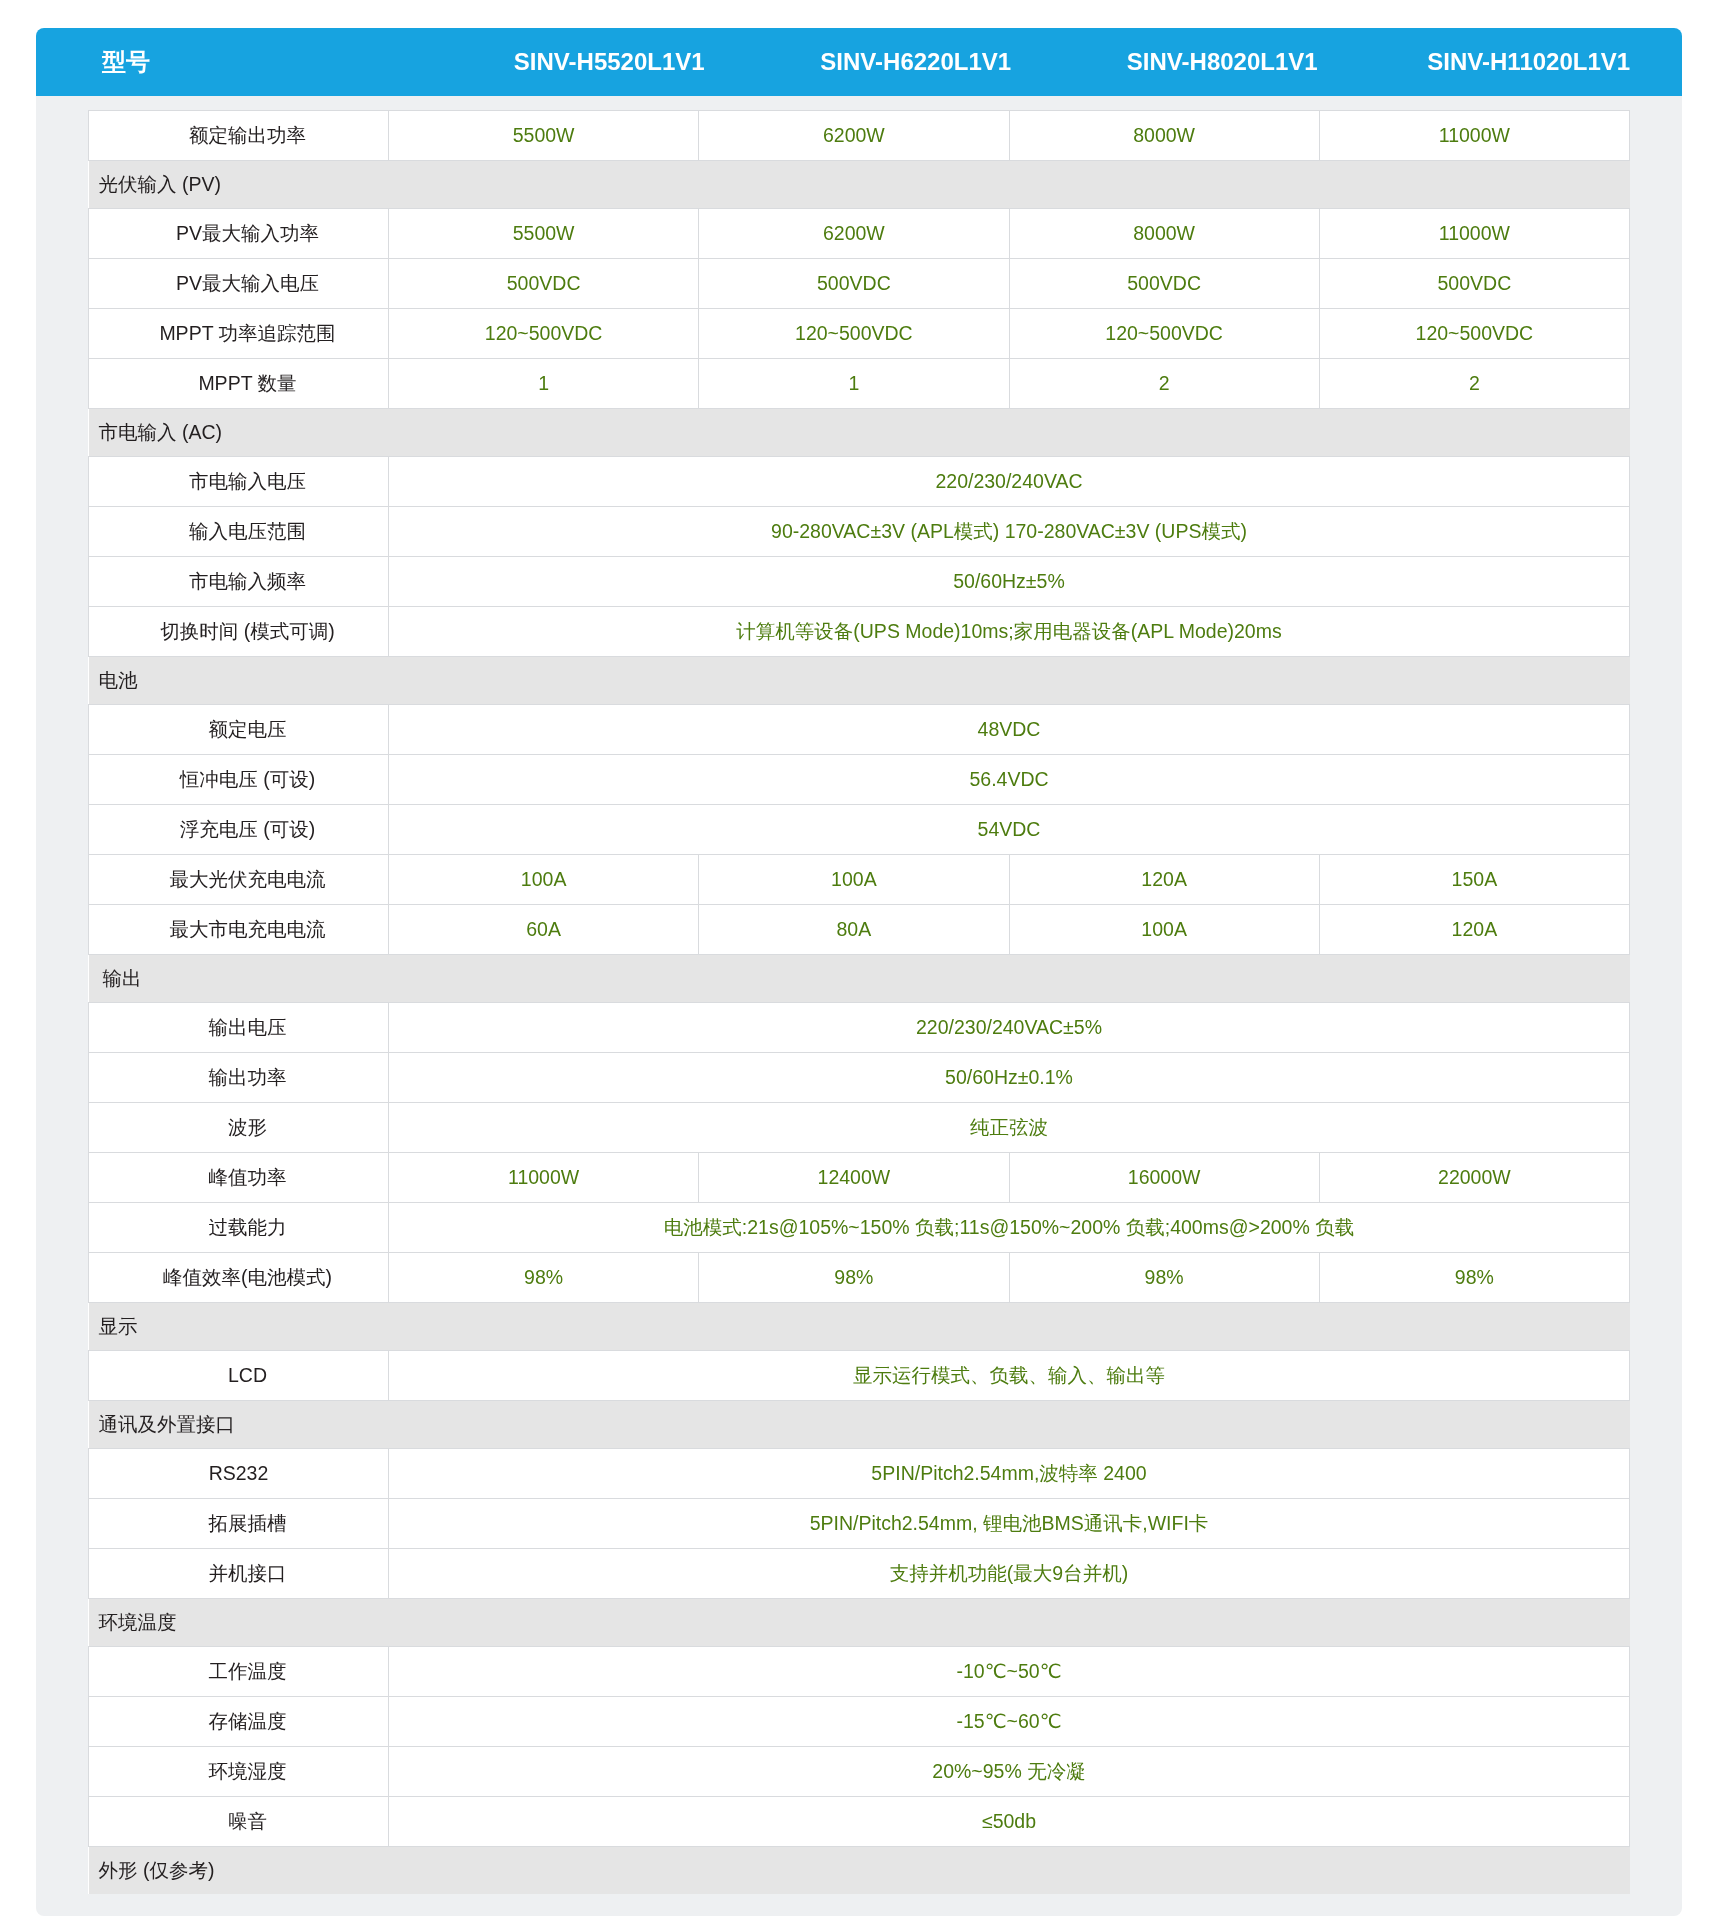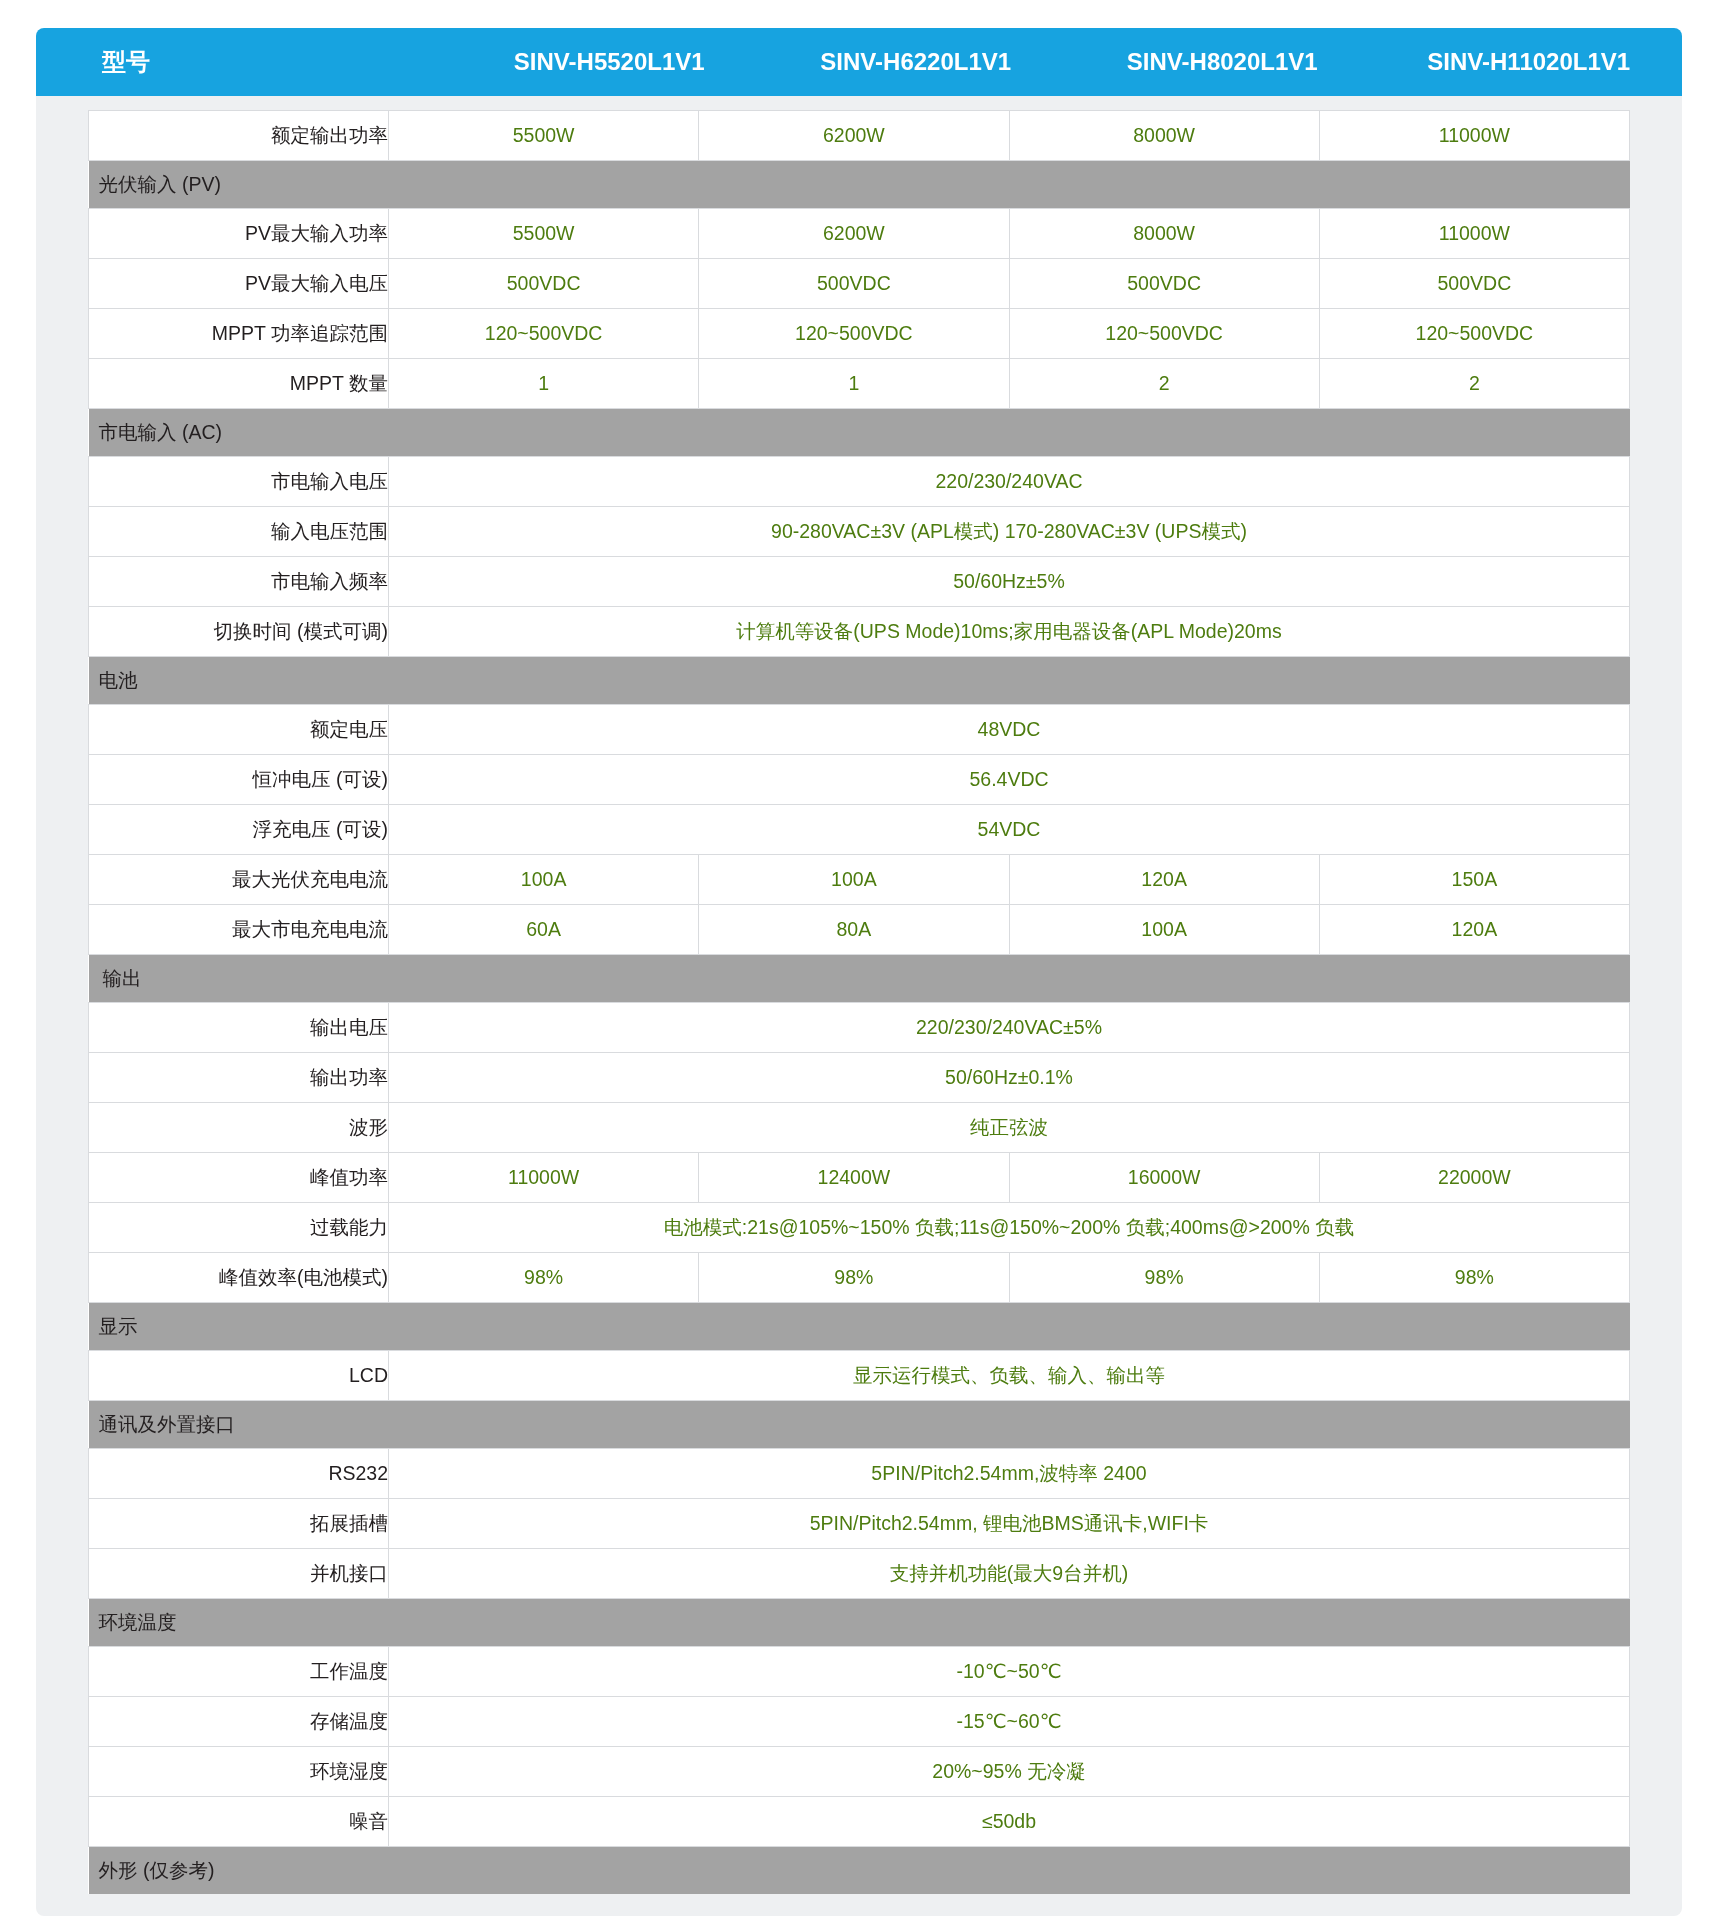--- a/index.html
+++ b/index.html
@@ -14,21 +14,21 @@
   }
   .page {
     width: 1718px;
     box-sizing: border-box;
     padding: 28px 36px 60px 36px;
     background: #ffffff;
   }
 
   .row-label {
     width: 420px;
-    text-align: right;
+    text-align: center;
     padding: 11px 0 11px 62px;
     box-sizing: border-box;
     font-size: 19.5px;
     color: #231f20;
     white-space: nowrap;
   }
   .cell {
     text-align: center;
     padding: 11px 6px;
     font-size: 19.5px;
@@ -50,21 +50,21 @@
   }
   .inner-table td {
     border: 1px solid #d9dbde;
     background: #ffffff;
   }
   .inner-table tr.section-row td {
     border-left: none;
     border-right: none;
     border-top: none;
     border-bottom: none;
-    background: #a3a3a3;
+    background: #e5e5e5;
     padding: 10px 0 10px 10px;
     font-size: 19.5px;
   }
   .hdrbar {
     background: #17a3e0;
     border-radius: 8px 8px 0 0;
     display: flex;
     align-items: center;
     height: 68px;
     color: #fff;

